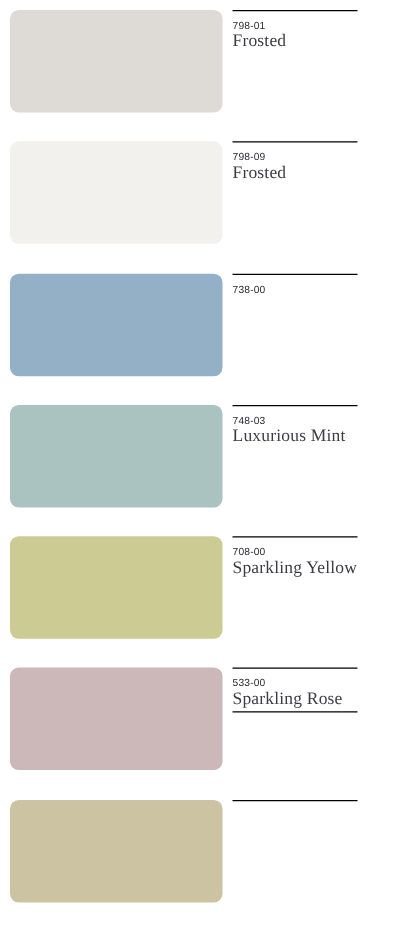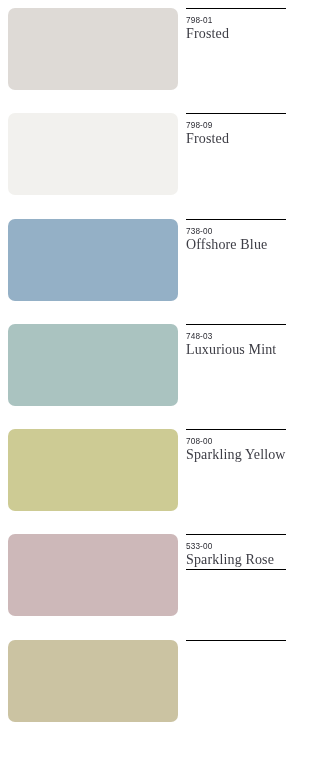--- a/index.html
+++ b/index.html
@@ -131,21 +131,20 @@
   </div>
 
   <div class="palette-row">
     <div class="swatch-cell">
       <div class="swatch" style="background-color: rgb(148, 176, 198);"></div>
     </div>
     <div class="info-cell">
       <div class="rule" style="border-top-color: rgb(0, 0, 0);"></div>
       <div class="info-text">
         <span class="color-code">738-00</span>
-        <span class="color-name">Offshore Blue</span>
       </div>
     </div>
   </div>
 
   <div class="palette-row">
     <div class="swatch-cell">
       <div class="swatch" style="background-color: rgb(170, 195, 192);"></div>
     </div>
     <div class="info-cell">
       <div class="rule" style="border-top-color: rgb(0, 0, 0);"></div>

